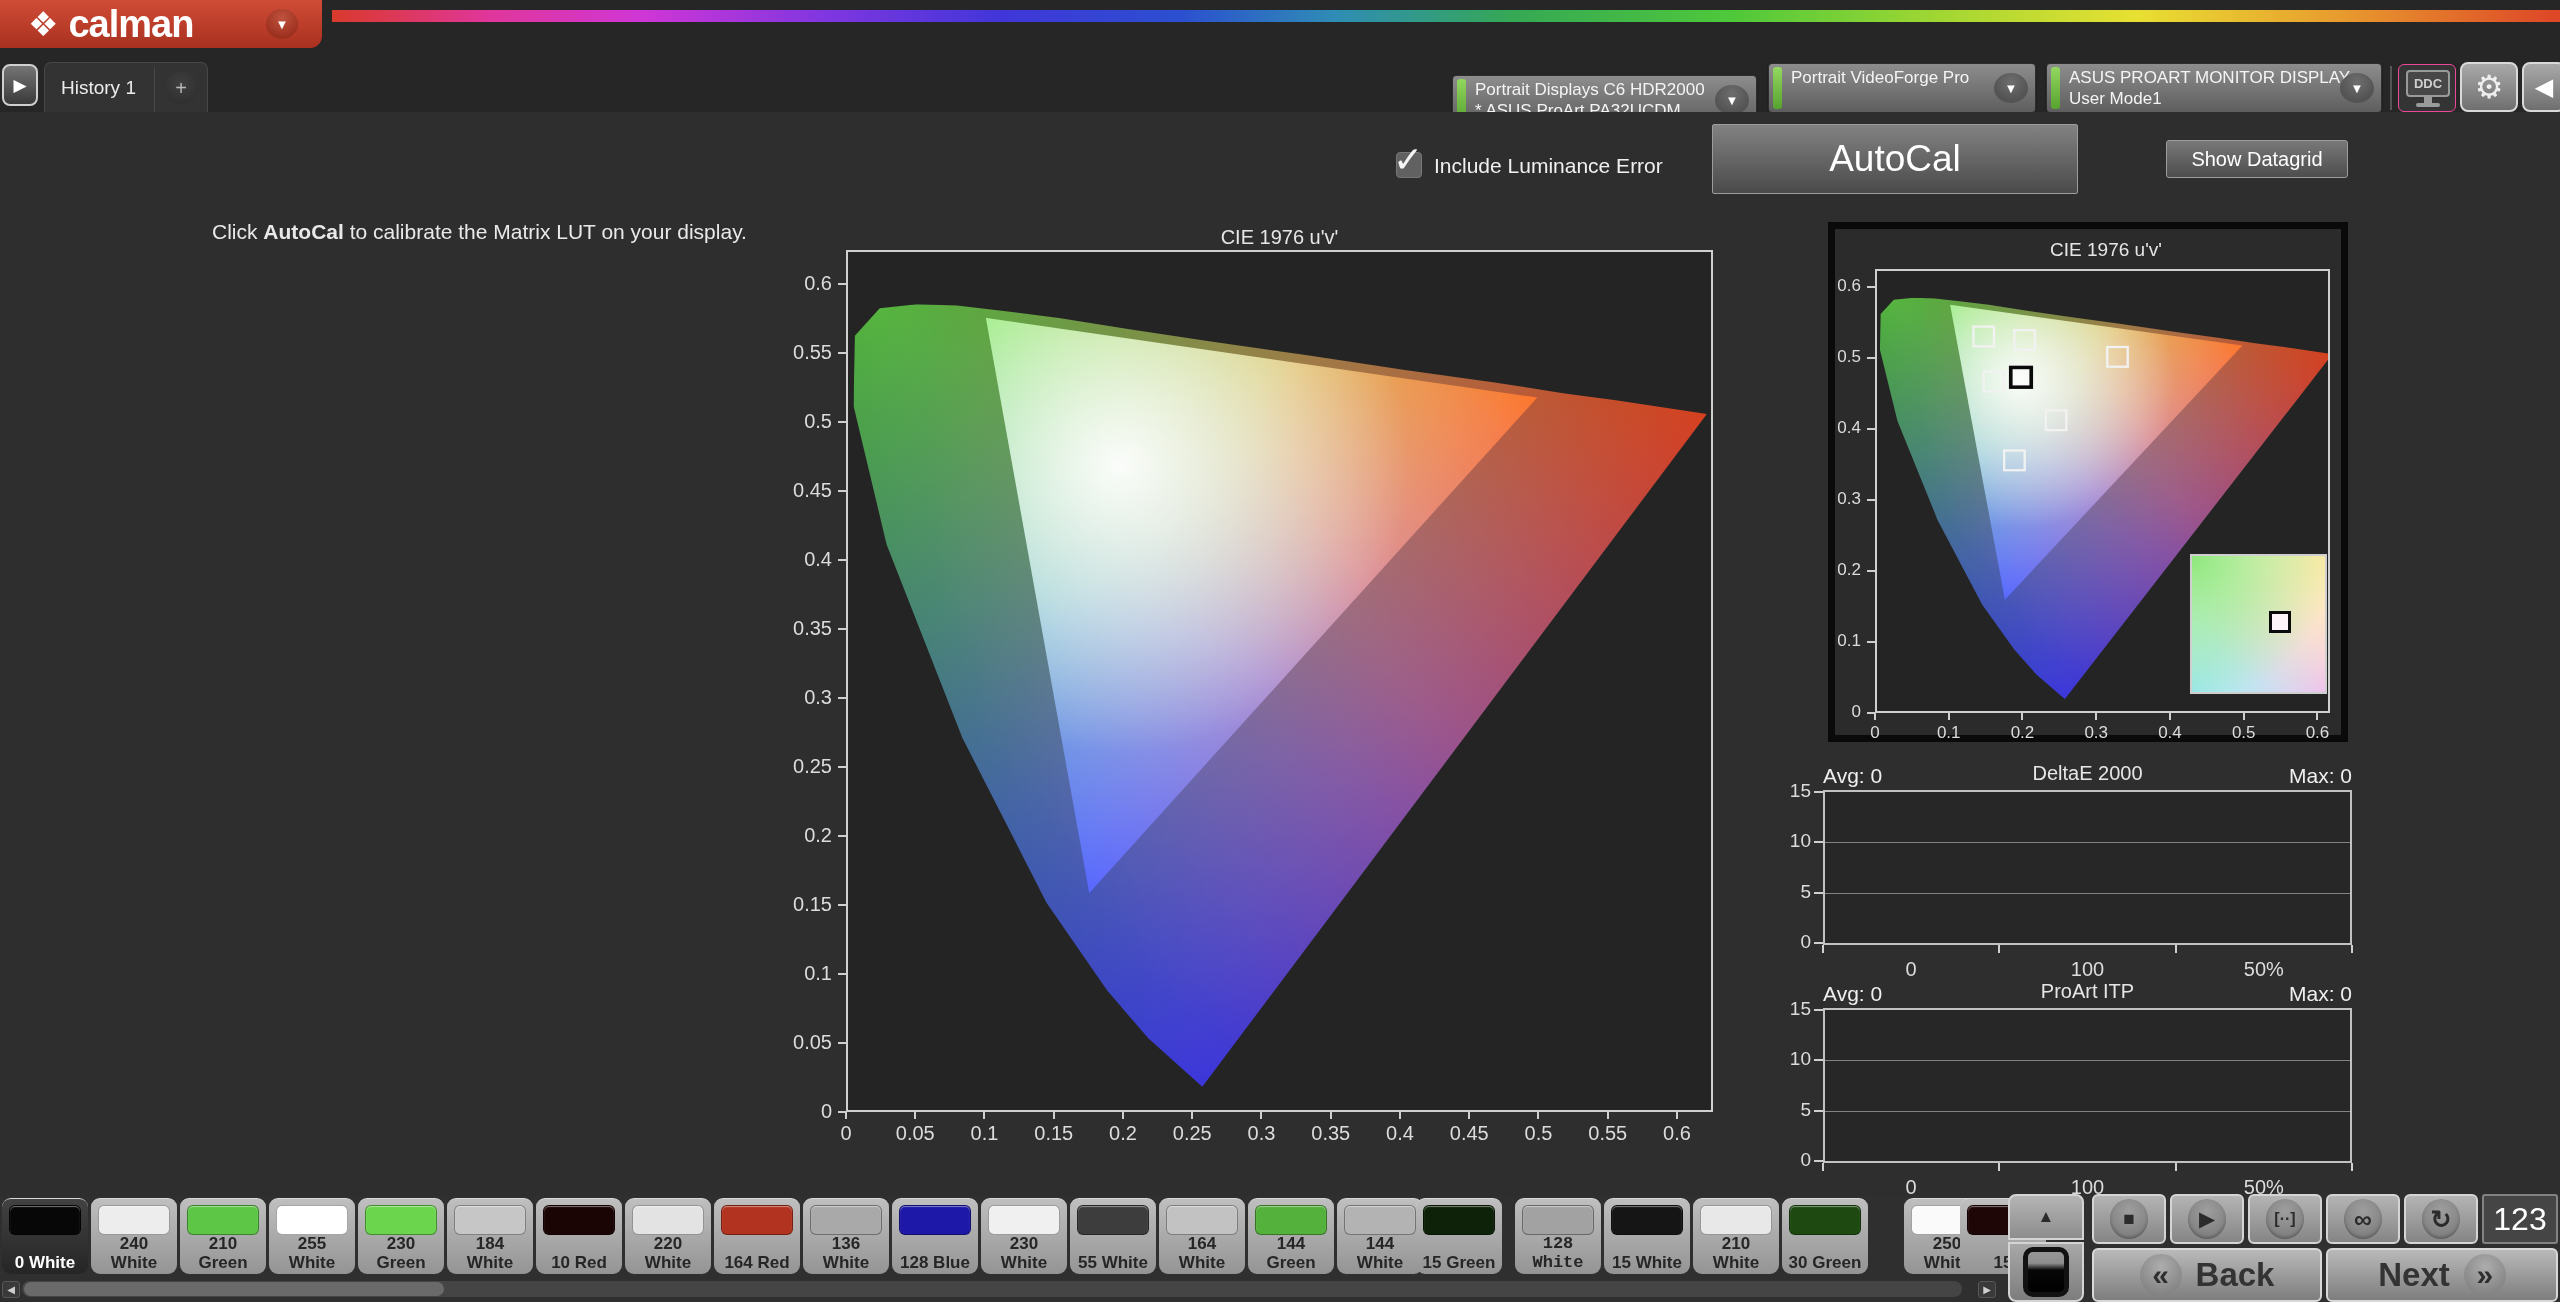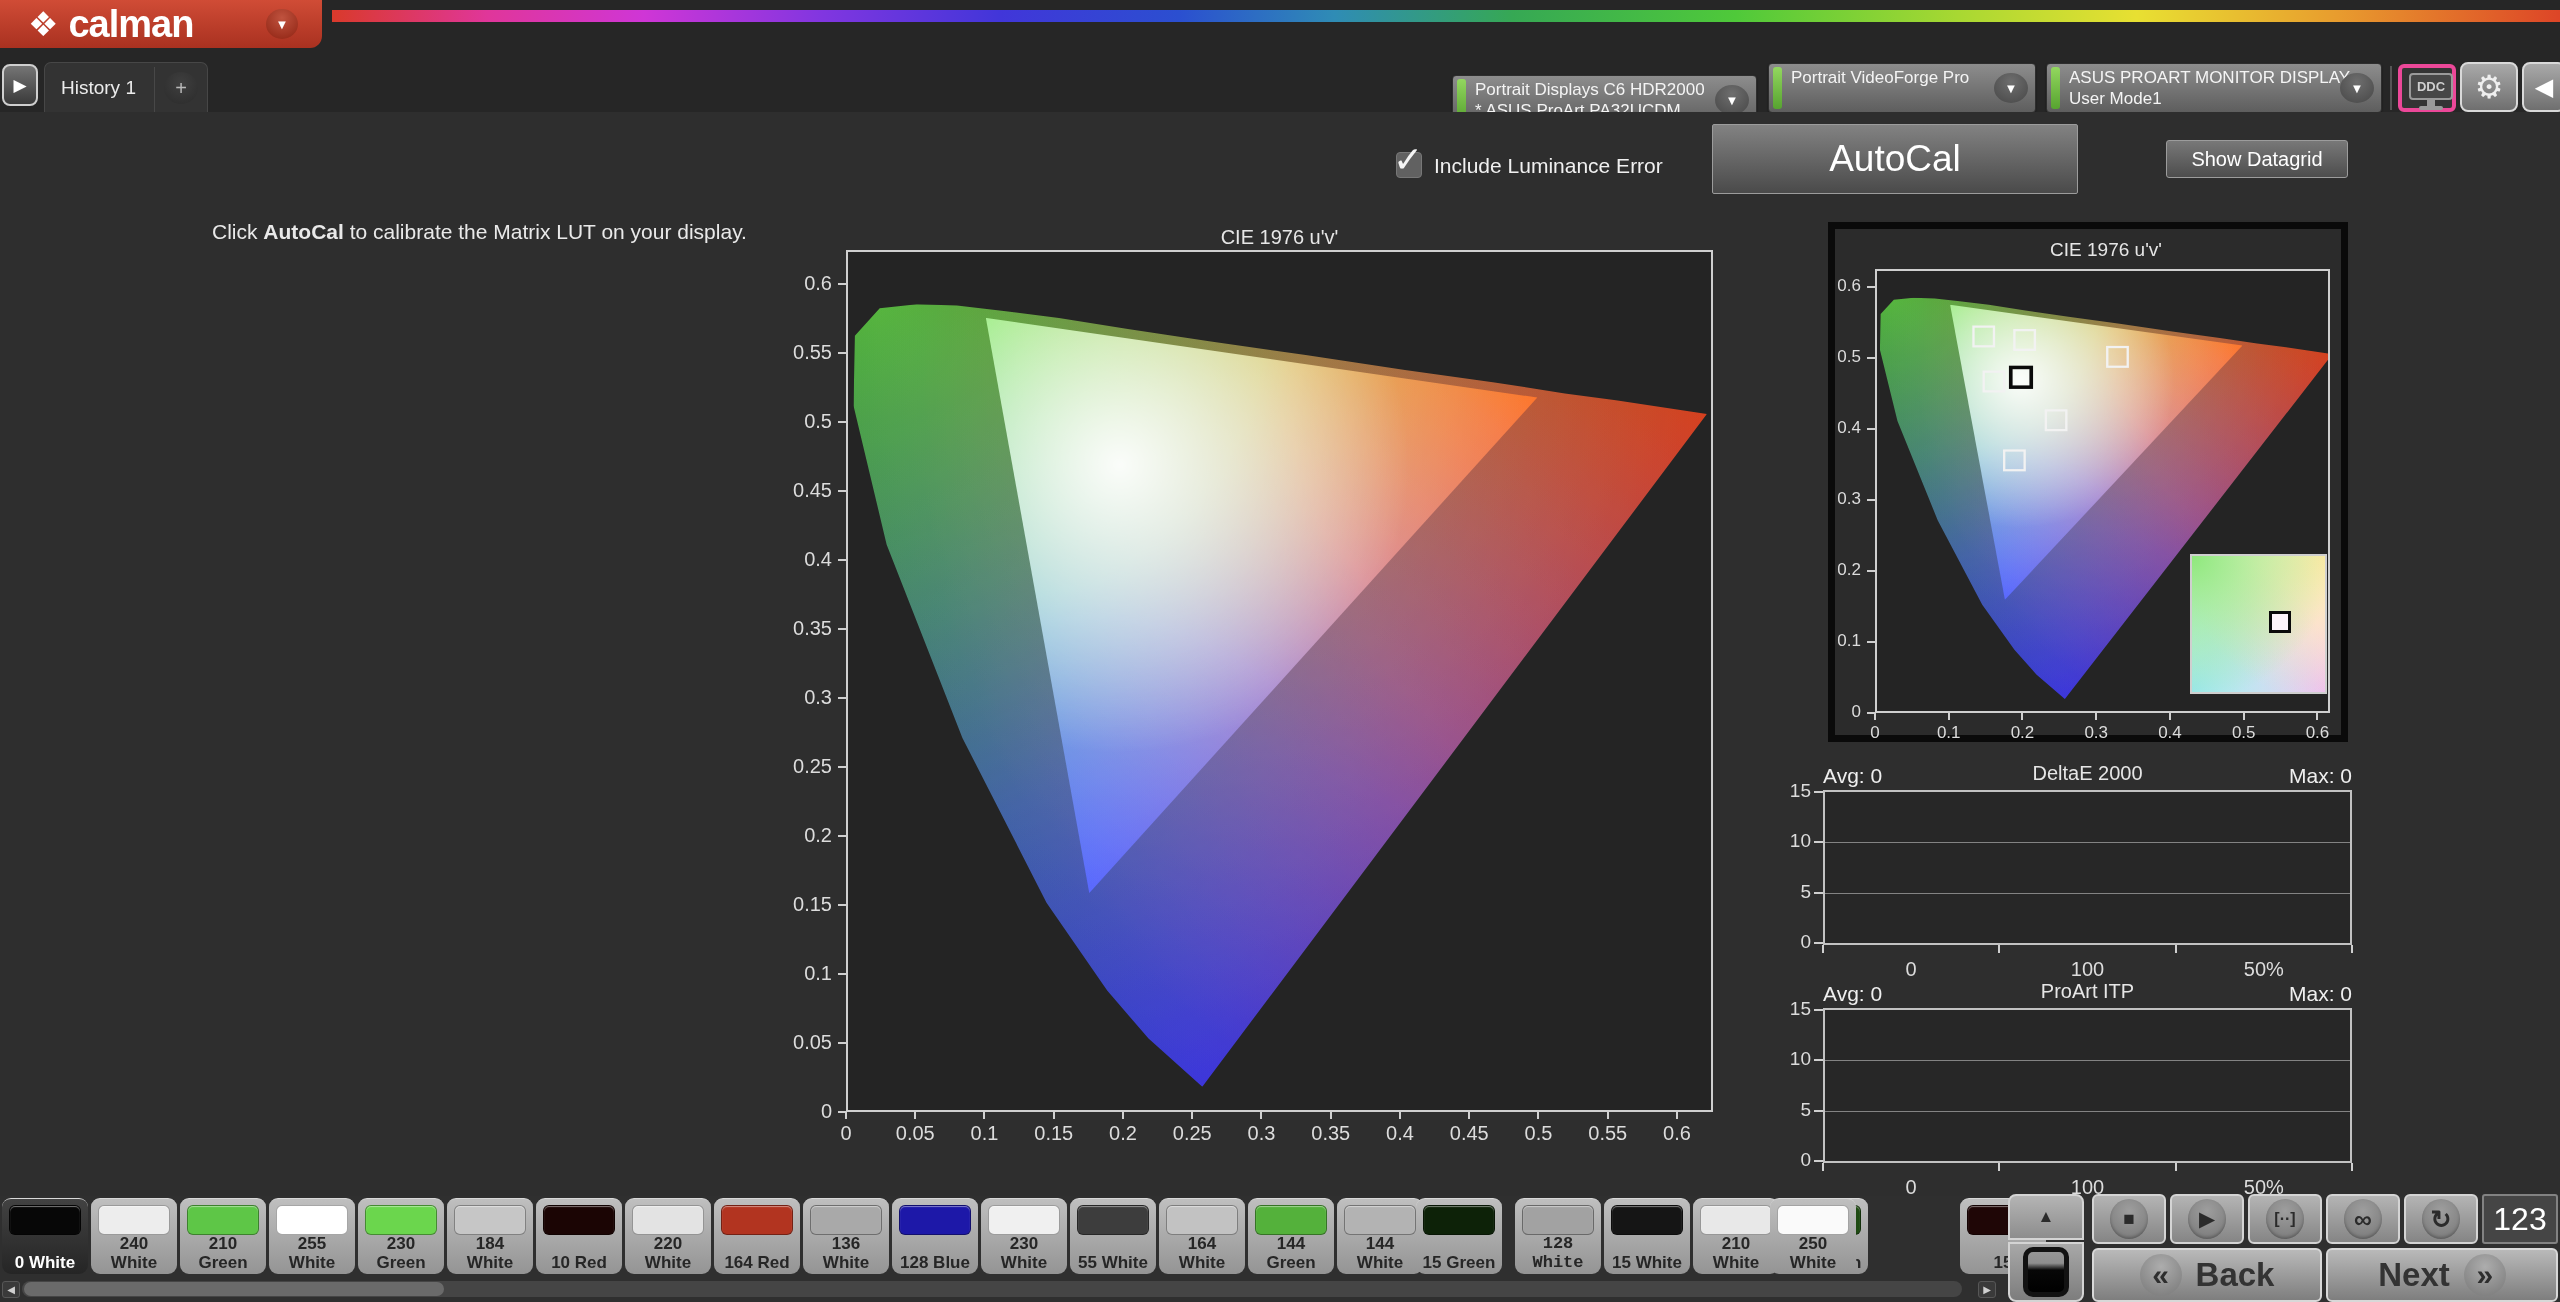--- a/index.html
+++ b/index.html
@@ -39,21 +39,21 @@
     background:linear-gradient(#8d8d8d,#5e5e5e);cursor:pointer;box-shadow:0 1px 2px rgba(0,0,0,.4);}
   .mgreen{position:absolute;left:4px;top:3px;bottom:3px;width:9px;border-radius:3px;
     background:linear-gradient(#93d75f,#57a330);}
   .mtext{position:absolute;left:22px;top:3px;right:44px;color:#f4f4f4;font-size:17px;line-height:21px;white-space:nowrap;}
   .mdrop{position:absolute;right:7px;top:50%;margin-top:-15px;width:34px;height:30px;border-radius:50%;
     background:radial-gradient(circle at 50% 30%,#6e6e6e,#474747);color:#fff;font-size:13px;
     display:flex;align-items:center;justify-content:center;}
   #meter-divider{position:absolute;left:2390px;top:66px;width:2px;height:44px;background:#555;}
 
   #ddc-btn{position:absolute;left:2398px;top:64px;width:58px;height:48px;border-radius:6px;
-    background:#343434;border:4px solid #ec4899;cursor:pointer;}
+    background:#343434;border:1px solid #ec4899;cursor:pointer;}
   .ddc-screen{position:absolute;left:7px;top:5px;width:44px;height:27px;border:2px solid #9a9a9a;
     border-radius:4px;background:#474747;color:#cfcfcf;font-size:13px;font-weight:bold;
     display:flex;align-items:center;justify-content:center;}
   .ddc-stand{position:absolute;left:25px;top:32px;width:8px;height:6px;background:#9a9a9a;}
   .ddc-base{position:absolute;left:17px;top:38px;width:24px;height:4px;background:#9a9a9a;border-radius:2px;}
 
   .sq-btn{position:absolute;top:62px;height:50px;border-radius:8px;border:2px solid #d9d9d9;
     background:linear-gradient(#a9a9a9,#6f6f6f);display:flex;align-items:center;justify-content:center;cursor:pointer;}
   #gear-btn{left:2460px;width:58px;color:#efefef;font-size:32px;}
   #edge-btn{left:2522px;width:44px;color:#fff;font-size:24px;}
@@ -622,21 +622,21 @@
             <div>210</div>
             <div>White</div>
           </div>
         </div>
         <div class="tile" style="left: 1782px;">
           <div class="chip" style="background: rgb(30, 74, 18);"></div>
           <div class="tile-label">
             <div>30 Green</div>
           </div>
         </div>
-        <div class="tile" style="left: 1770px; text-decoration: underline;">
+        <div class="tile" style="left: 1904px; text-decoration: underline;">
           <div class="chip" style="background: rgb(250, 250, 250);"></div>
           <div class="tile-label">
             <div>250</div>
             <div>White</div>
           </div>
         </div>
         <div class="tile" style="left: 1960px;">
           <div class="chip" style="background: rgb(31, 6, 6);"></div>
           <div class="tile-label">
             <div>15</div>

